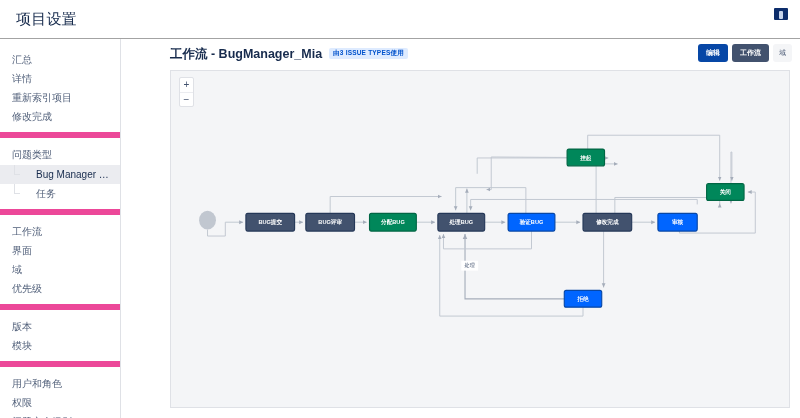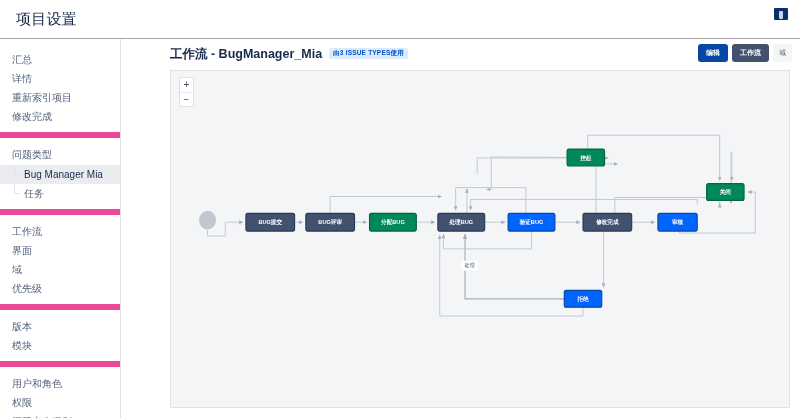--- a/index.html
+++ b/index.html
@@ -40,21 +40,21 @@
     padding:8px 0 0 0; overflow:hidden;
   }
   .nav-group { padding:3px 0 4px 0; }
   .nav-group + .nav-group { border-top:6px solid #ec4899; margin-top:2px; padding-top:7px; }
   .nav-item {
     display:block; padding:3px 10px 3px 12px;
     font-size:10px; line-height:13px; color:#505f79;
     white-space:nowrap; overflow:hidden; text-overflow:ellipsis;
     cursor:pointer;
   }
-  .nav-sub { padding-left:24px; position:relative; }
+  .nav-sub { padding-left:36px; position:relative; }
   .nav-sub::before{
     content:""; position:absolute; left:14px; top:-3px; bottom:50%;
     border-left:1px solid #dfe1e6; border-bottom:1px solid #dfe1e6;
     width:5px;
   }
   .nav-item.selected { background:#ebecf0; color:#172b4d; font-weight:400; }
   .group-head { font-size:10px; color:#505f79; padding:3px 10px 3px 12px; }
 
   
   .main { flex:1 1 auto; min-width:0; background:#fff; display:flex; flex-direction:column; }

